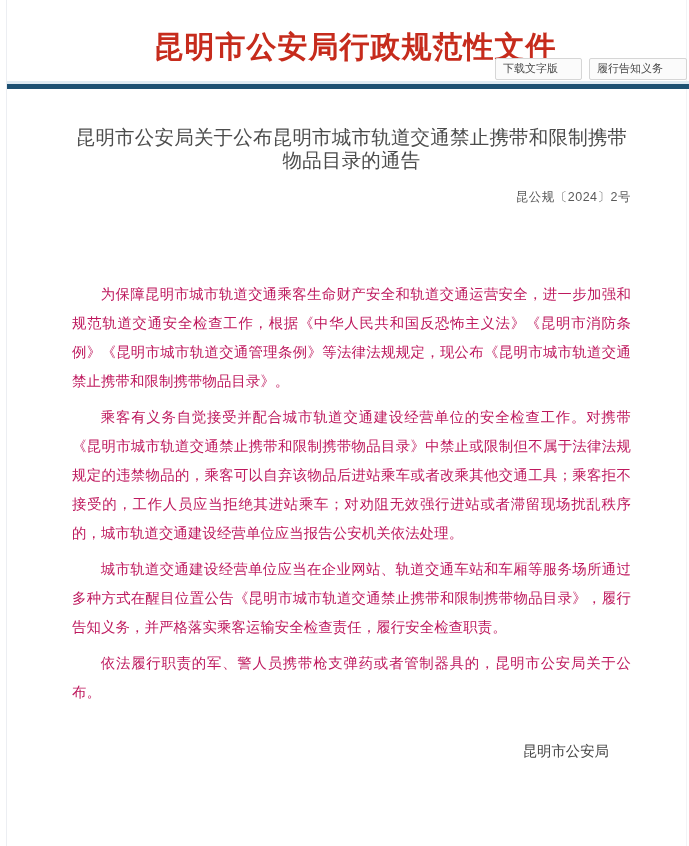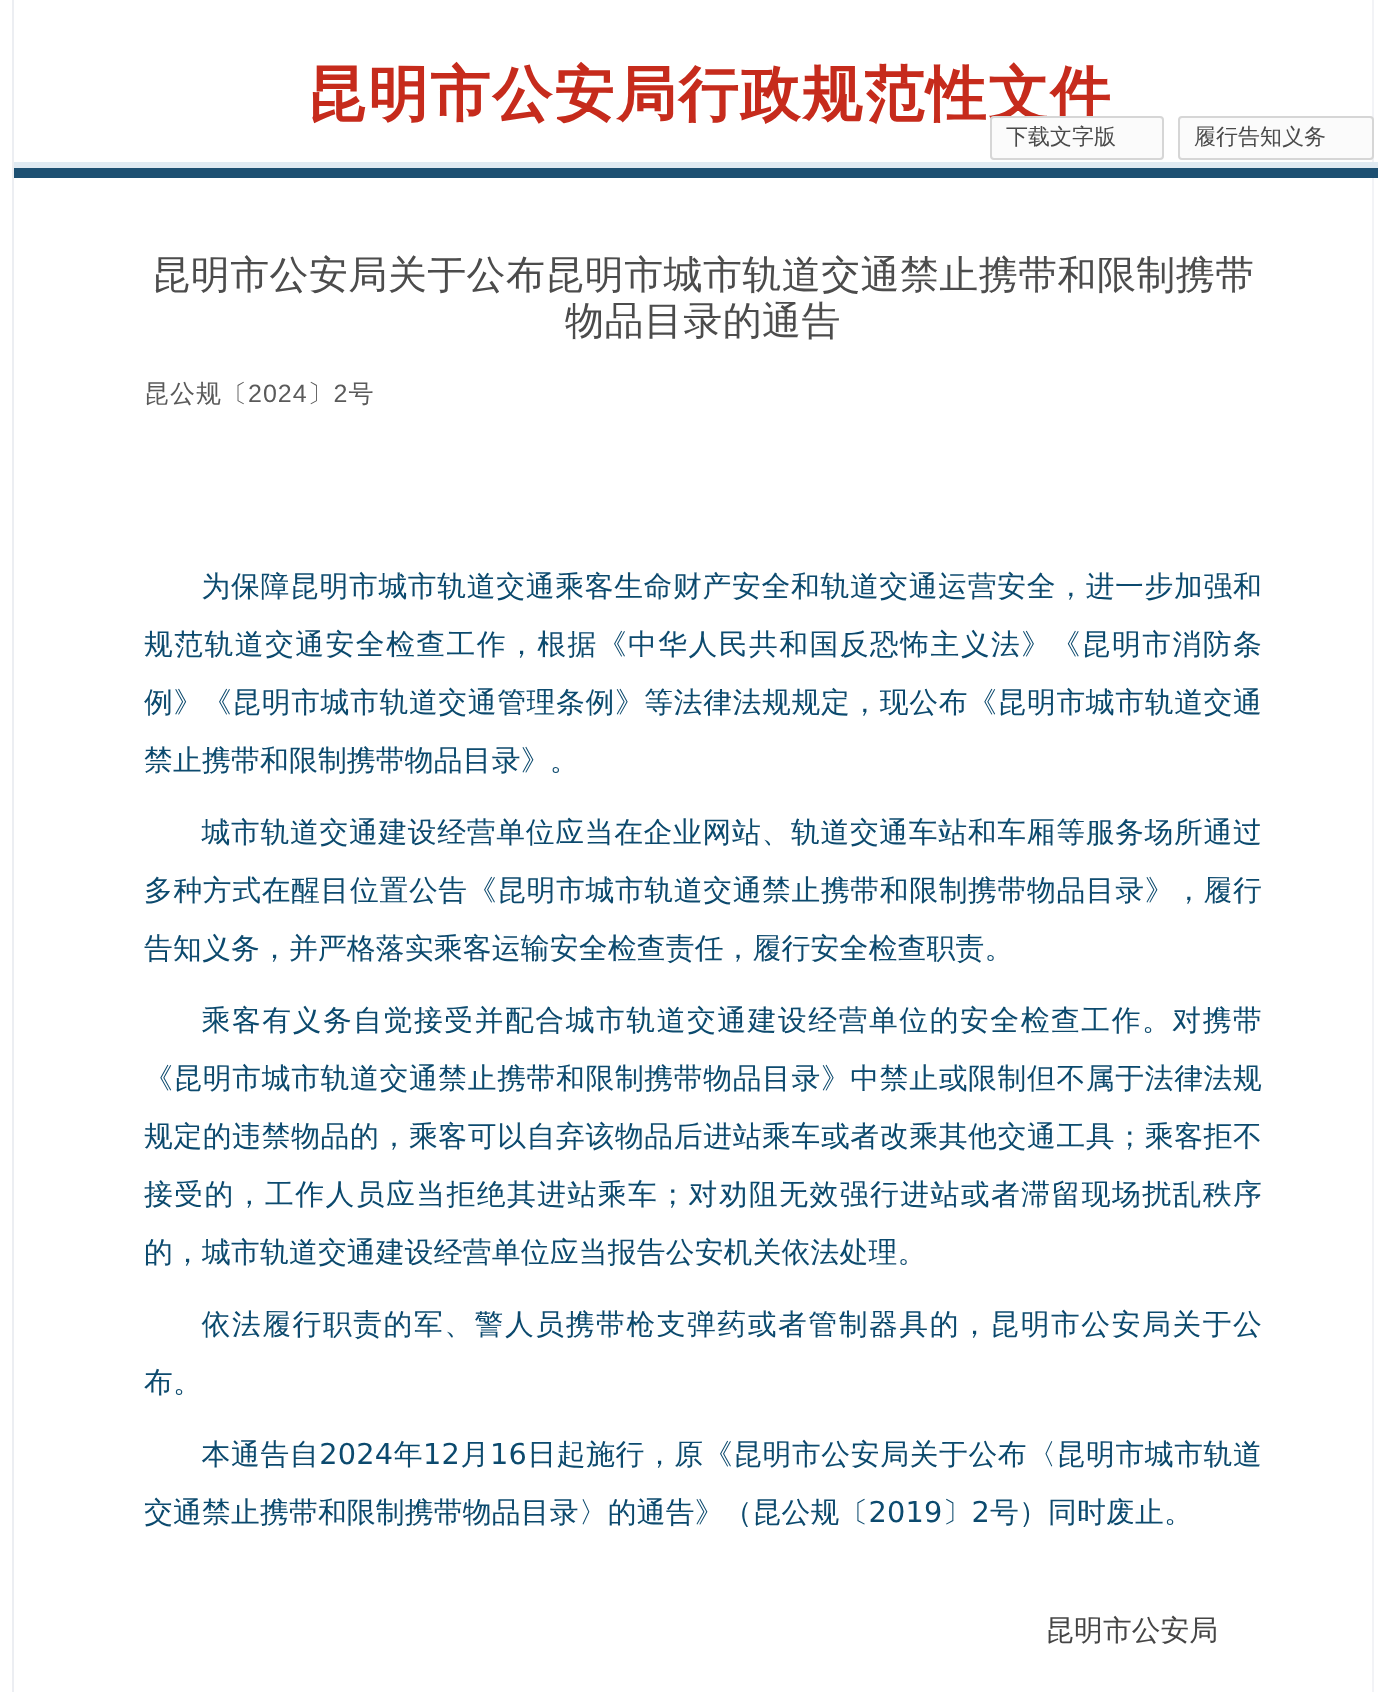--- a/index.html
+++ b/index.html
@@ -126,33 +126,33 @@
     text-align: center;
     font-family: "DejaVu Serif", "Liberation Serif", serif;
     font-size: 19.5px;
     font-weight: normal;
     color: #4c4c4c;
     line-height: 23px;
     letter-spacing: 0.2px;
   }
   .doc-number {
     margin-top: 17px;
-    text-align: left;
+    text-align: right;
     font-size: 12.5px;
     color: #5a5a5a;
     letter-spacing: 0.5px;
   }
 
   .body-block {
     margin-top: 74px;
   }
   .para {
     font-family: "DejaVu Sans", "Liberation Sans", sans-serif;
     font-size: 14.4px;
-    color: #0c4a6e;
+    color: #be185d;
     line-height: 29px;
     text-align: justify;
     text-justify: inter-ideograph;
     text-indent: 2em;
     margin: 0 0 7px 0;
     letter-spacing: 0.1px;
   }
 
   .sign-block {
     margin-top: 29px;
@@ -188,24 +188,23 @@
 
   <div class="doc">
     <div class="doc-inner">
 
       <div class="doc-title">昆明市公安局关于公布昆明市城市轨道交通禁止携带和限制携带物品目录的通告</div>
 
       <div class="doc-number">昆公规〔2024〕2号</div>
 
       <div class="body-block">
         <p class="para">为保障昆明市城市轨道交通乘客生命财产安全和轨道交通运营安全，进一步加强和规范轨道交通安全检查工作，根据《中华人民共和国反恐怖主义法》《昆明市消防条例》《昆明市城市轨道交通管理条例》等法律法规规定，现公布《昆明市城市轨道交通禁止携带和限制携带物品目录》。</p>
+        <p class="para">乘客有义务自觉接受并配合城市轨道交通建设经营单位的安全检查工作。对携带《昆明市城市轨道交通禁止携带和限制携带物品目录》中禁止或限制但不属于法律法规规定的违禁物品的，乘客可以自弃该物品后进站乘车或者改乘其他交通工具；乘客拒不接受的，工作人员应当拒绝其进站乘车；对劝阻无效强行进站或者滞留现场扰乱秩序的，城市轨道交通建设经营单位应当报告公安机关依法处理。</p>
         <p class="para">城市轨道交通建设经营单位应当在企业网站、轨道交通车站和车厢等服务场所通过多种方式在醒目位置公告《昆明市城市轨道交通禁止携带和限制携带物品目录》，履行告知义务，并严格落实乘客运输安全检查责任，履行安全检查职责。</p>
-        <p class="para">乘客有义务自觉接受并配合城市轨道交通建设经营单位的安全检查工作。对携带《昆明市城市轨道交通禁止携带和限制携带物品目录》中禁止或限制但不属于法律法规规定的违禁物品的，乘客可以自弃该物品后进站乘车或者改乘其他交通工具；乘客拒不接受的，工作人员应当拒绝其进站乘车；对劝阻无效强行进站或者滞留现场扰乱秩序的，城市轨道交通建设经营单位应当报告公安机关依法处理。</p>
         <p class="para">依法履行职责的军、警人员携带枪支弹药或者管制器具的，昆明市公安局关于公布。</p>
-        <p class="para">本通告自2024年12月16日起施行，原《昆明市公安局关于公布〈昆明市城市轨道交通禁止携带和限制携带物品目录〉的通告》（昆公规〔2019〕2号）同时废止。</p>
       </div>
 
       <div class="sign-block">
         <div class="sign-org">昆明市公安局</div>
 
       </div>
 
     </div>
   </div>
 

